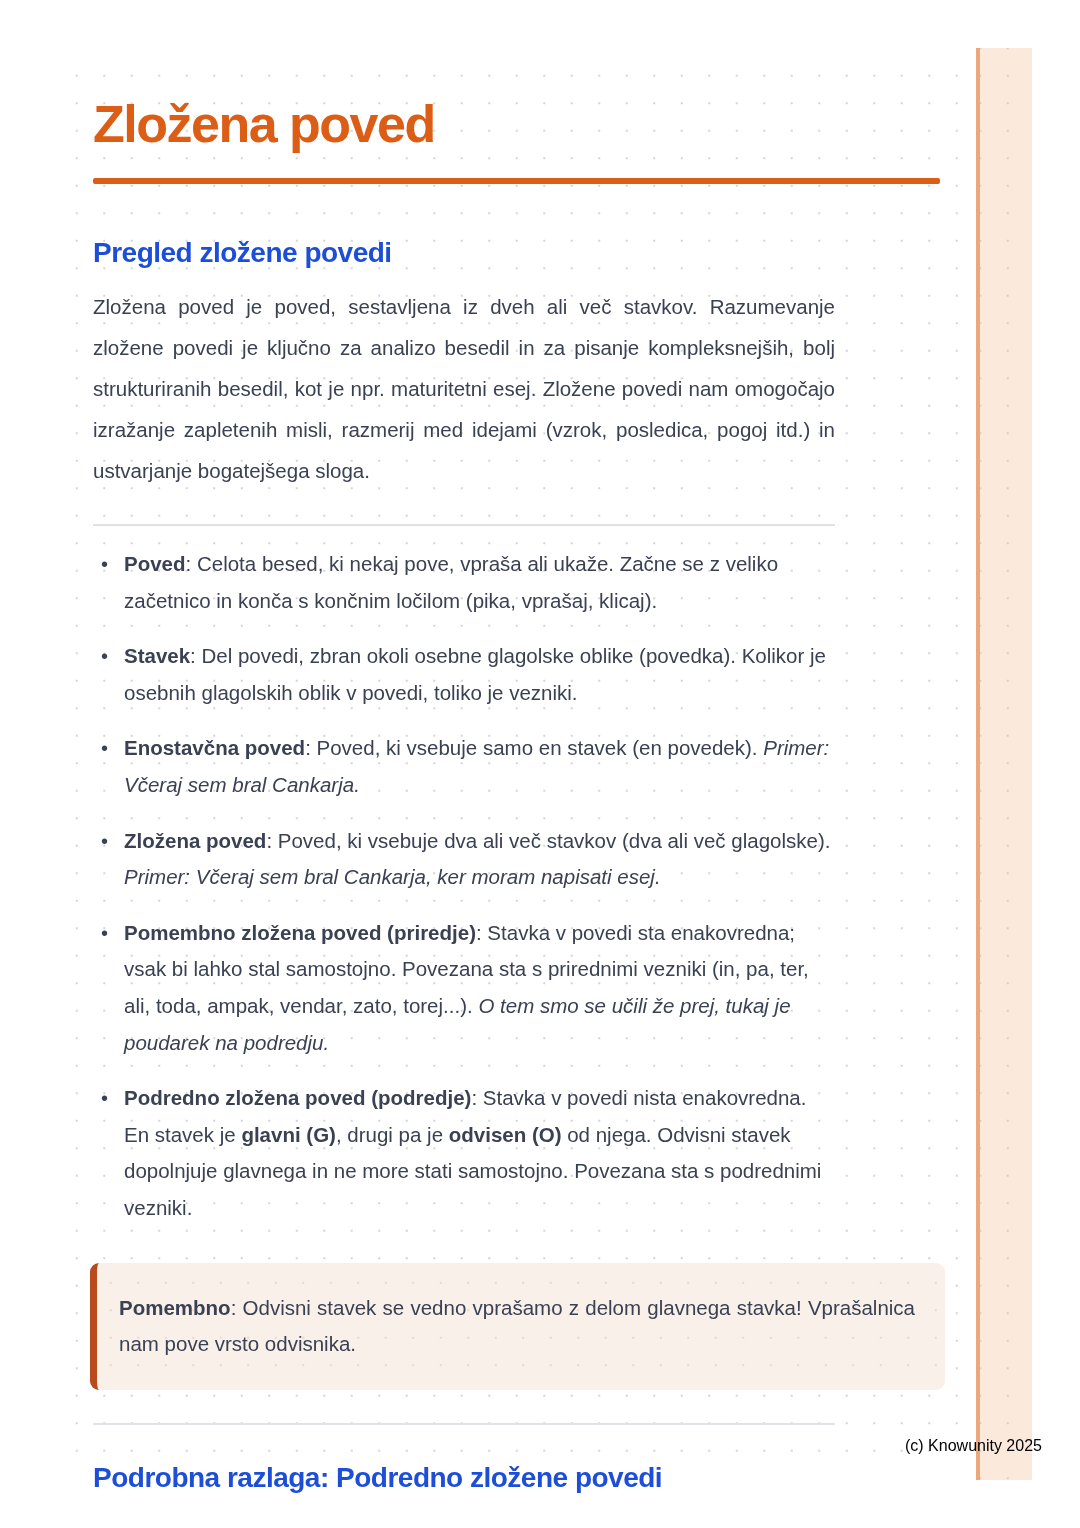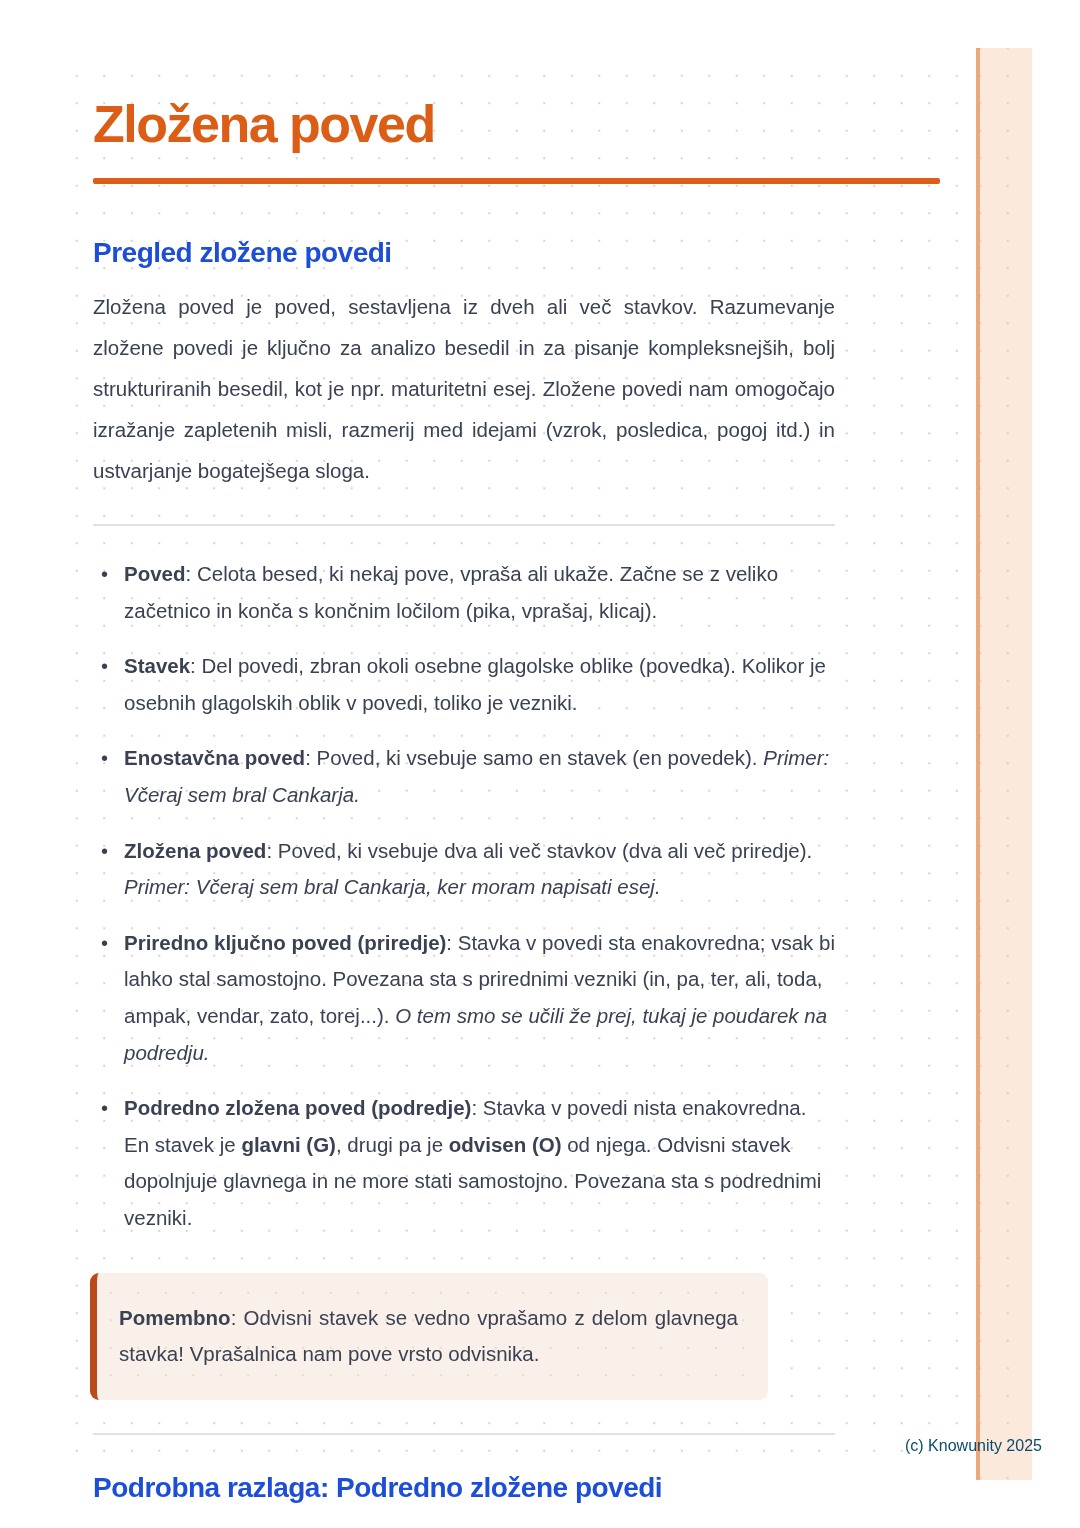--- a/index.html
+++ b/index.html
@@ -79,21 +79,21 @@
   }
 
   .divider {
     margin-top: 33px;
     width: 742px;
     height: 2px;
     background: #e0e0e6;
   }
 
   ul.def-list {
-    margin-top: 30px;
+    margin-top: 20px;
     list-style: none;
   }
   ul.def-list li {
     position: relative;
     padding-left: 31px;
     margin-bottom: 19px;
     font-size: 20.5px;
     line-height: 36.6px;
   }
   ul.def-list li::before {
@@ -103,38 +103,38 @@
     color: #3a4153;
     font-size: 20px;
   }
 
   .seg-b { font-weight: bold; }
   .seg-i { font-style: italic; }
 
   .callout {
     margin-top: 36px;
     margin-left: -3px;
-    width: 678px;
+    width: 855px;
     background-color: #faf0ea;
     background-image: radial-gradient(circle, #ead6ca 1.3px, transparent 1.5px);
     background-size: 27.5px 27.5px;
     background-position: 0px 6px;
     border-left: 7px solid #b94a1b;
     border-radius: 9px;
     padding: 27px 30px 27px 22px;
     font-size: 20.5px;
     line-height: 36.6px;
     text-align: justify;
   }
 
   .footer-credit {
     position: absolute;
     left: 905px; top: 1437px;
     font-size: 16px;
-    color: #0c4a6e;
+    color: #000000;
     z-index: 3;
     white-space: nowrap;
   }
 </style>
 </head>
 <body>
 
 <div class="dotgrid"></div>
 <div class="stripe"></div>
 
@@ -149,22 +149,22 @@
     <p class="body-par">Zložena poved je poved, sestavljena iz dveh ali več stavkov. Razumevanje zložene povedi je ključno za analizo besedil in za pisanje kompleksnejših, bolj strukturiranih besedil, kot je npr. maturitetni esej. Zložene povedi nam omogočajo izražanje zapletenih misli, razmerij med idejami (vzrok, posledica, pogoj itd.) in ustvarjanje bogatejšega sloga.</p>
   </section>
 
   <div class="divider"></div>
 
   <section>
     <ul class="def-list">
         <li><span class="seg-b">Poved</span><span class="seg-r">: Celota besed, ki nekaj pove, vpraša ali ukaže. Začne se z veliko začetnico in konča s končnim ločilom (pika, vprašaj, klicaj).</span></li>
         <li><span class="seg-b">Stavek</span><span class="seg-r">: Del povedi, zbran okoli osebne glagolske oblike (povedka). Kolikor je osebnih glagolskih oblik v povedi, toliko je vezniki.</span></li>
         <li><span class="seg-b">Enostavčna poved</span><span class="seg-r">: Poved, ki vsebuje samo en stavek (en povedek). </span><span class="seg-i">Primer: Včeraj sem bral Cankarja.</span></li>
-        <li><span class="seg-b">Zložena poved</span><span class="seg-r">: Poved, ki vsebuje dva ali več stavkov (dva ali več priredje). </span><span class="seg-i">Primer: Včeraj sem bral Cankarja, ker moram napisati esej.</span></li>
-        <li><span class="seg-b">Priredno ključno poved (priredje)</span><span class="seg-r">: Stavka v povedi sta enakovredna; vsak bi lahko stal samostojno. Povezana sta s prirednimi vezniki (in, pa, ter, ali, toda, ampak, vendar, zato, torej...). </span><span class="seg-i">O tem smo se učili že prej, tukaj je poudarek na podredju.</span></li>
+        <li><span class="seg-b">Zložena poved</span><span class="seg-r">: Poved, ki vsebuje dva ali več stavkov (dva ali več glagolske). </span><span class="seg-i">Primer: Včeraj sem bral Cankarja, ker moram napisati esej.</span></li>
+        <li><span class="seg-b">Pomembno zložena poved (priredje)</span><span class="seg-r">: Stavka v povedi sta enakovredna; vsak bi lahko stal samostojno. Povezana sta s prirednimi vezniki (in, pa, ter, ali, toda, ampak, vendar, zato, torej...). </span><span class="seg-i">O tem smo se učili že prej, tukaj je poudarek na podredju.</span></li>
         <li><span class="seg-b">Podredno zložena poved (podredje)</span><span class="seg-r">: Stavka v povedi nista enakovredna. En stavek je </span><span class="seg-b">glavni (G)</span><span class="seg-r">, drugi pa je </span><span class="seg-b">odvisen (O)</span><span class="seg-r"> od njega. Odvisni stavek dopolnjuje glavnega in ne more stati samostojno. Povezana sta s podrednimi vezniki.</span></li>
       </ul>
   </section>
 
   <aside class="callout">
     <span><span class="seg-b">Pomembno</span><span class="seg-r">: Odvisni stavek se vedno vprašamo z delom glavnega stavka! Vprašalnica nam pove vrsto odvisnika.</span></span>
   </aside>
 
   <div class="divider"></div>
 

